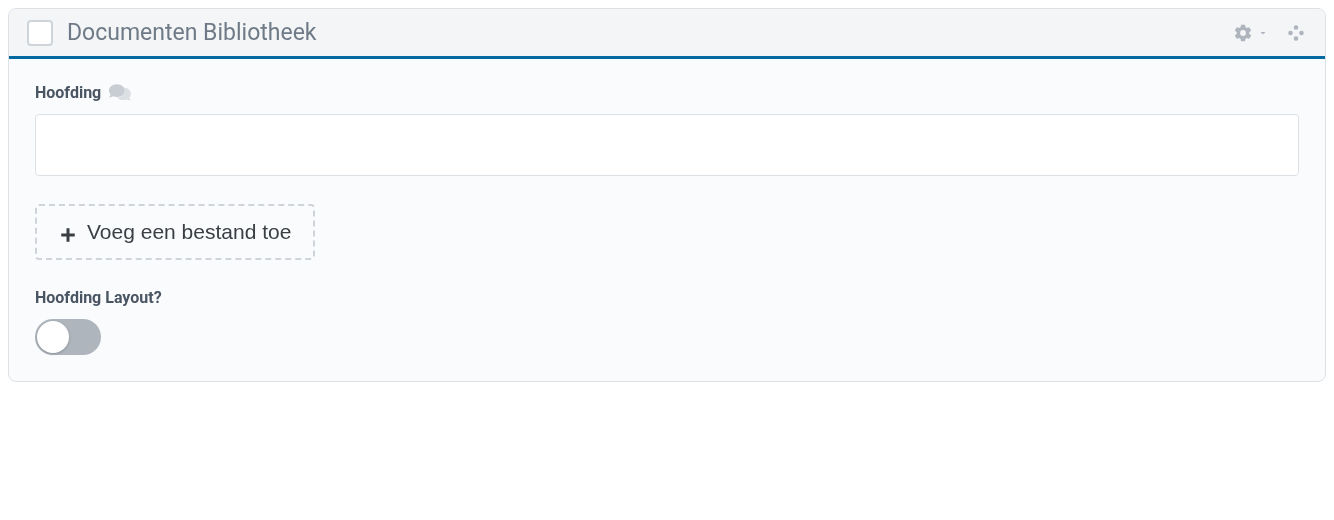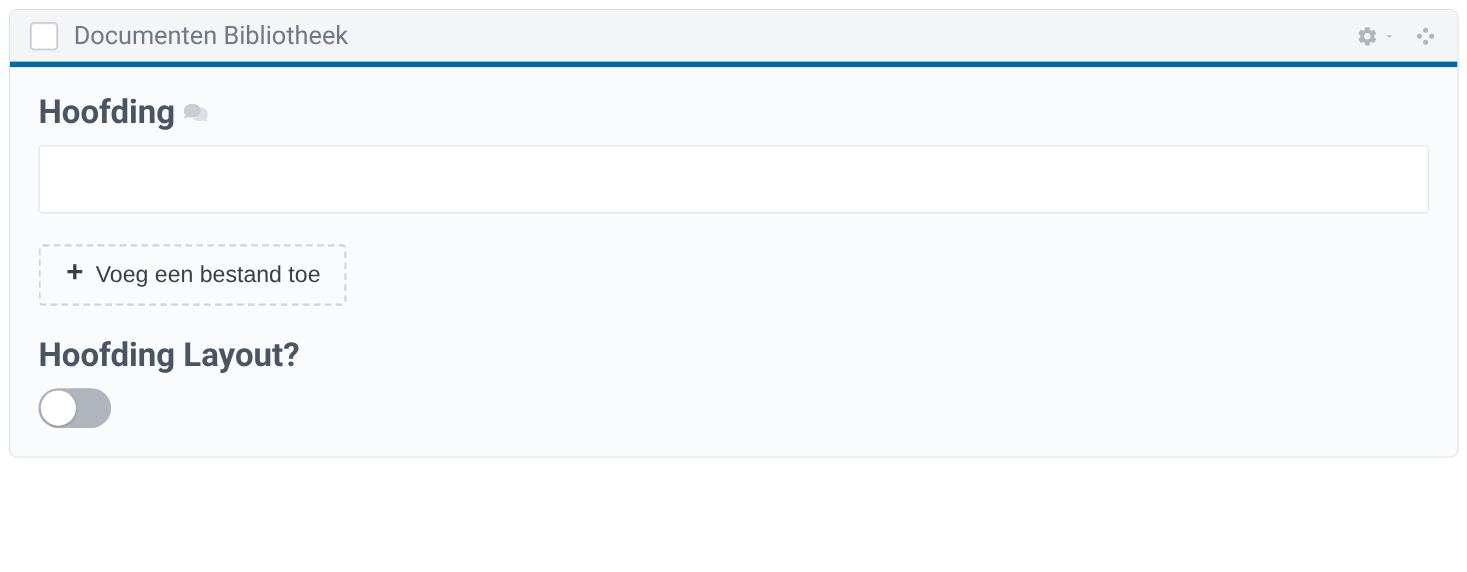--- a/index.html
+++ b/index.html
@@ -20,21 +20,21 @@
       border-radius: 8px;
       background: #fafbfc;
       overflow: hidden;
     }
     
     .panel-header {
       display: flex;
       align-items: center;
       padding: 10px 18px;
       background: #f3f5f7;
-      border-bottom: 5px solid #0369a1;
+      border-bottom: 3px solid #0369a1;
     }
     
     .checkbox-box {
       width: 26px;
       height: 26px;
       border: 2px solid #cfd4da;
       border-radius: 4px;
       background: #ffffff;
       margin-right: 14px;
       cursor: pointer;
@@ -99,21 +99,21 @@
     }
     
     .field-label {
       display: flex;
       align-items: center;
       gap: 8px;
       margin-bottom: 12px;
     }
     
     .field-label-text {
-      font-size: 30px;
+      font-size: 16px;
       font-weight: 700;
       color: #4a5563;
     }
     
     .comment-icon {
       color: #c2c8cf;
       display: inline-flex;
       align-items: center;
       cursor: pointer;
     }
@@ -130,21 +130,21 @@
       border: 1px solid #dce1e6;
       border-radius: 4px;
       background: #ffffff;
       padding: 0 16px;
       font-size: 18px;
       color: #333;
     }
     
     .file-add-button {
       display: inline-flex;
-      align-items: flex-start;
+      align-items: flex-end;
       gap: 10px;
       padding: 14px 22px;
       border: 2px dashed #cfd4da;
       border-radius: 4px;
       background: transparent;
       cursor: pointer;
       font-size: 21px;
       color: #3a3f45;
     }
     

